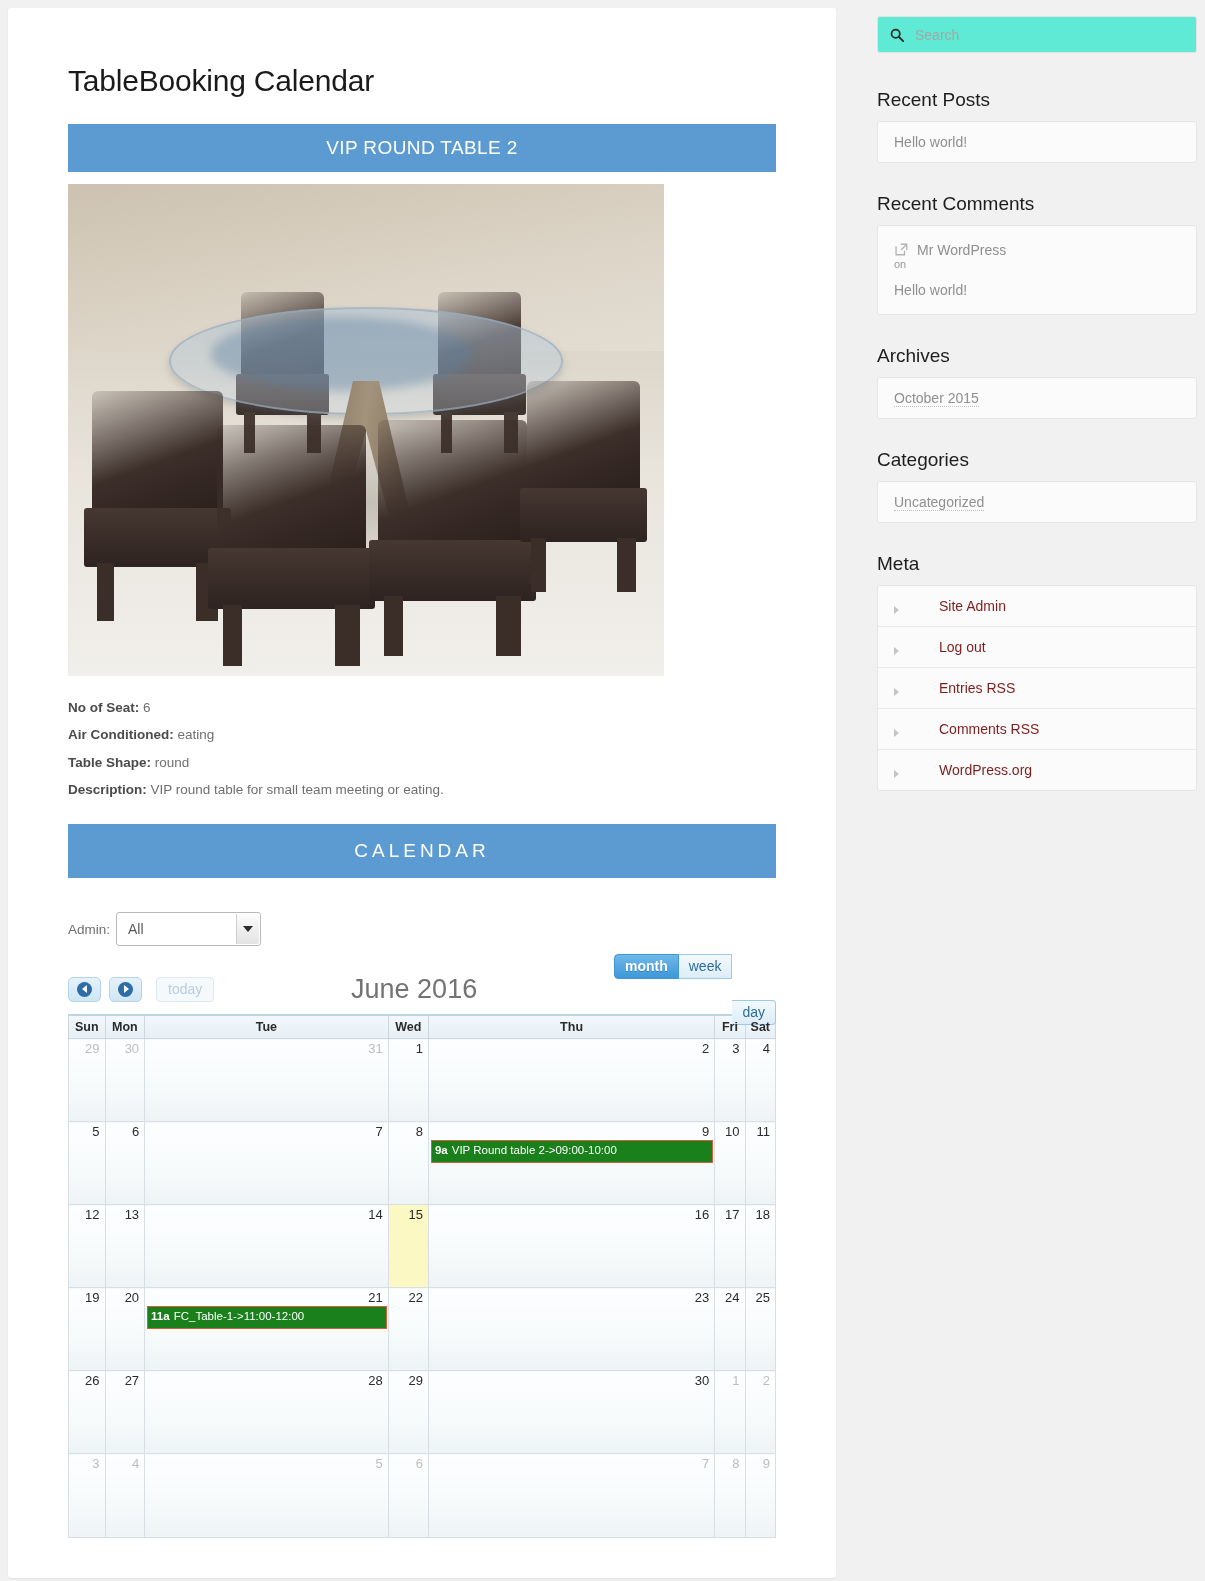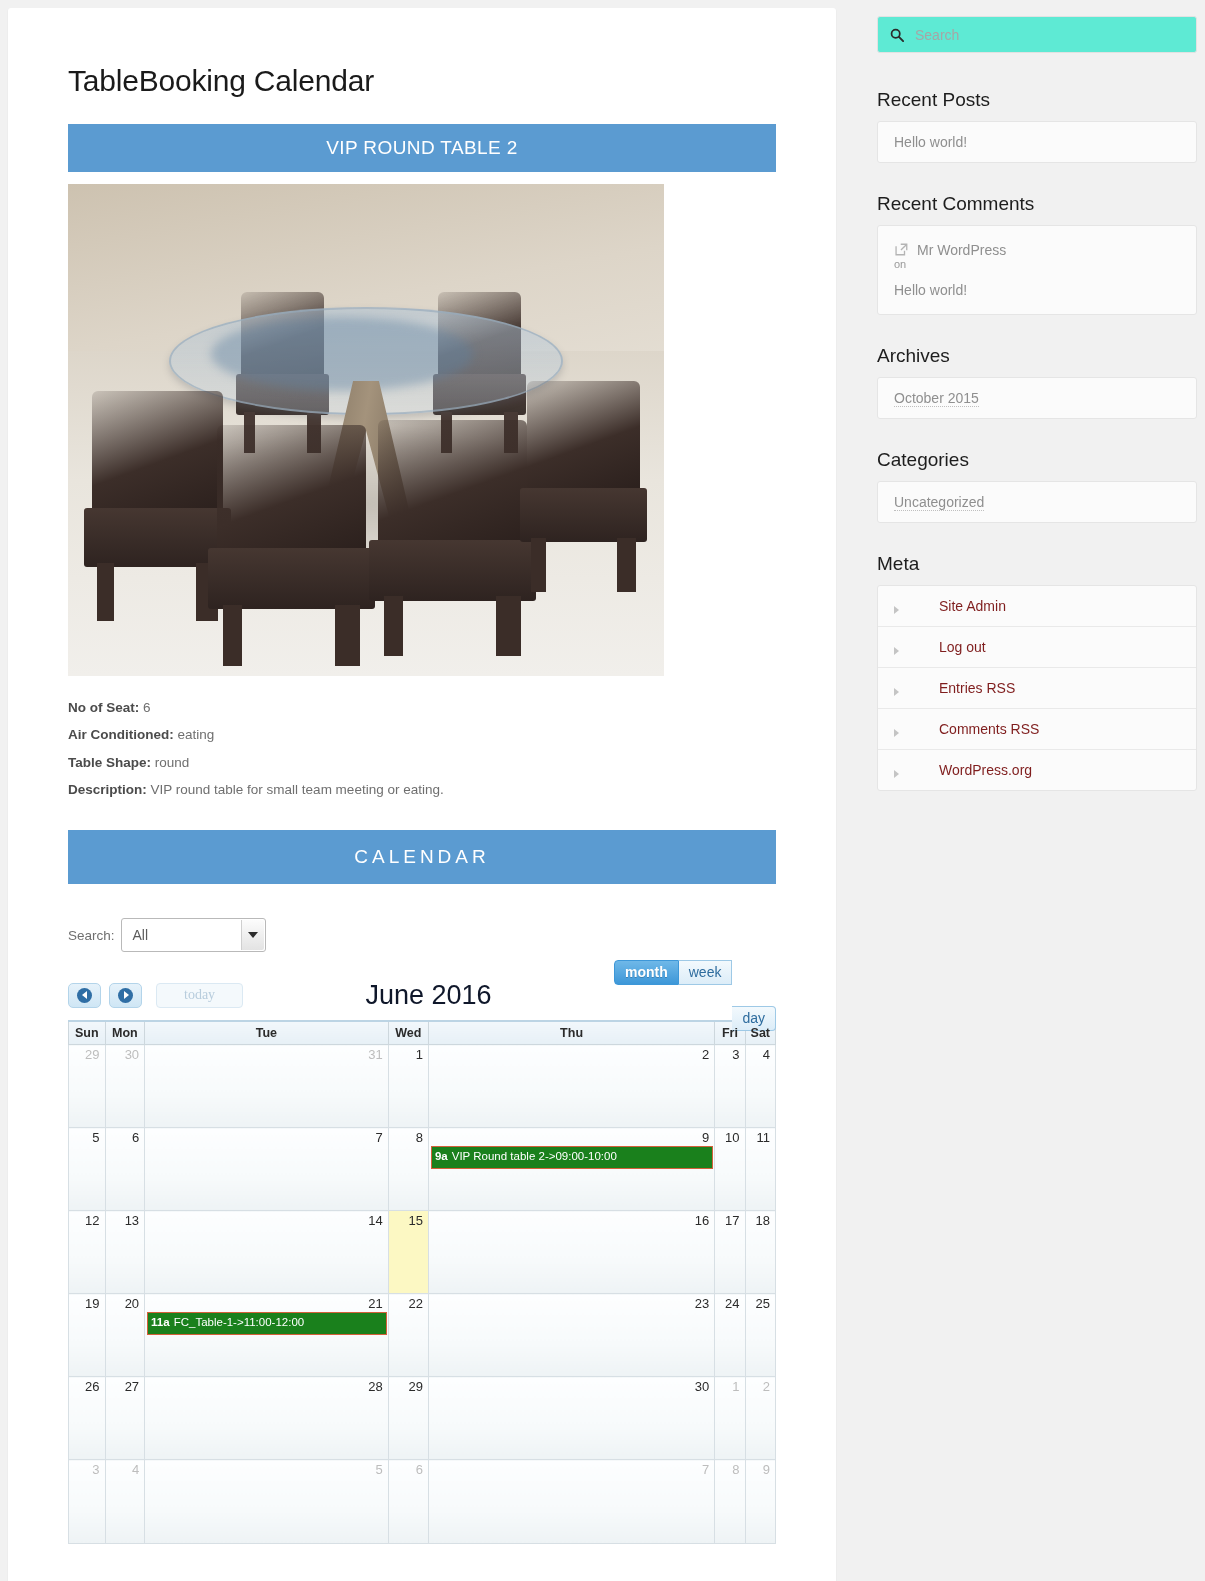--- a/index.html
+++ b/index.html
@@ -109,21 +109,21 @@
   .c5 { left: 29%; top: 22%; width: 14%; height: 32%; opacity: .92; }
   .c6 { left: 62%; top: 22%; width: 14%; height: 32%; opacity: .92; }
 
   .detail-line {
     font-size: 13.5px;
     color: #6f6f6f;
     margin: 0 0 7px 0;
     line-height: 1.5;
   }
   .detail-line b { color: #4b4b4b; font-weight: 700; }
-  .details-block { margin: 22px 0 30px 0; }
+  .details-block { margin: 22px 0 24px 0; }
 
   
   .tables-row {
     display: flex; align-items: center;
     margin: 34px 0 26px 0;
   }
   .tables-label { font-size: 13.5px; color: #6f6f6f; margin-right: 6px; }
   .tables-select {
     width: 145px; height: 34px;
     border: 1px solid #b9b9b9;
@@ -162,32 +162,31 @@
     cursor: pointer;
   }
   .nav-circle {
     width: 15px; height: 15px; border-radius: 50%;
     background: #2f6ea5;
     display: flex; align-items: center; justify-content: center;
   }
   .nav-circle .arr-l { width:0;height:0;border-top:4px solid transparent;border-bottom:4px solid transparent;border-right:5px solid #ffffff; margin-right:1px;}
   .nav-circle .arr-r { width:0;height:0;border-top:4px solid transparent;border-bottom:4px solid transparent;border-left:5px solid #ffffff; margin-left:1px;}
   .fc-btn-today {
-    height: 25px; padding: 0 27px;
+    height: 25px; padding: 0 11px;
     border: 1px solid #dbe9f3;
     border-radius: 4px;
     background: #f4f9fc;
     color: #b8cddd;
     font-size: 14px;
     display: flex; align-items: center;
     margin-left: 6px;
-    font-family: Liberation Serif, serif;
   }
   .fc-title {
-    font-size: 27px; font-weight: 400; color: #0f172a;
+    font-size: 27px; font-weight: 400; color: #737373;
     position: absolute; left: 0; right: 0; text-align: center;
     pointer-events: none;
   }
   .fc-title-wrap { position: relative; flex: 1; height: 34px; display:flex; align-items:center; }
   .fc-right { display: flex; }
   .fc-view-btn {
     height: 25px; padding: 0 10px;
     border: 1px solid #9ec9e6;
     background: linear-gradient(180deg,#f3f9fd,#dcedf8);
     color: #2e6c9e;
@@ -364,21 +363,21 @@
       </p>
       <p class="detail-line">
         <b>Description:</b>
         <span>VIP round table for small team meeting or eating.</span>
       </p>
     </div>
 
     <div class="band calendar-band">CALENDAR</div>
 
     <div class="tables-row">
-      <span class="tables-label">Search:</span>
+      <span class="tables-label">Admin:</span>
       <div class="tables-select">
         <span>All</span>
         <span class="arrowbox">
             <span class="tri-down"></span>
           </span>
       </div>
     </div>
 
     <div class="fc-toolbar">
       <div class="fc-left">

